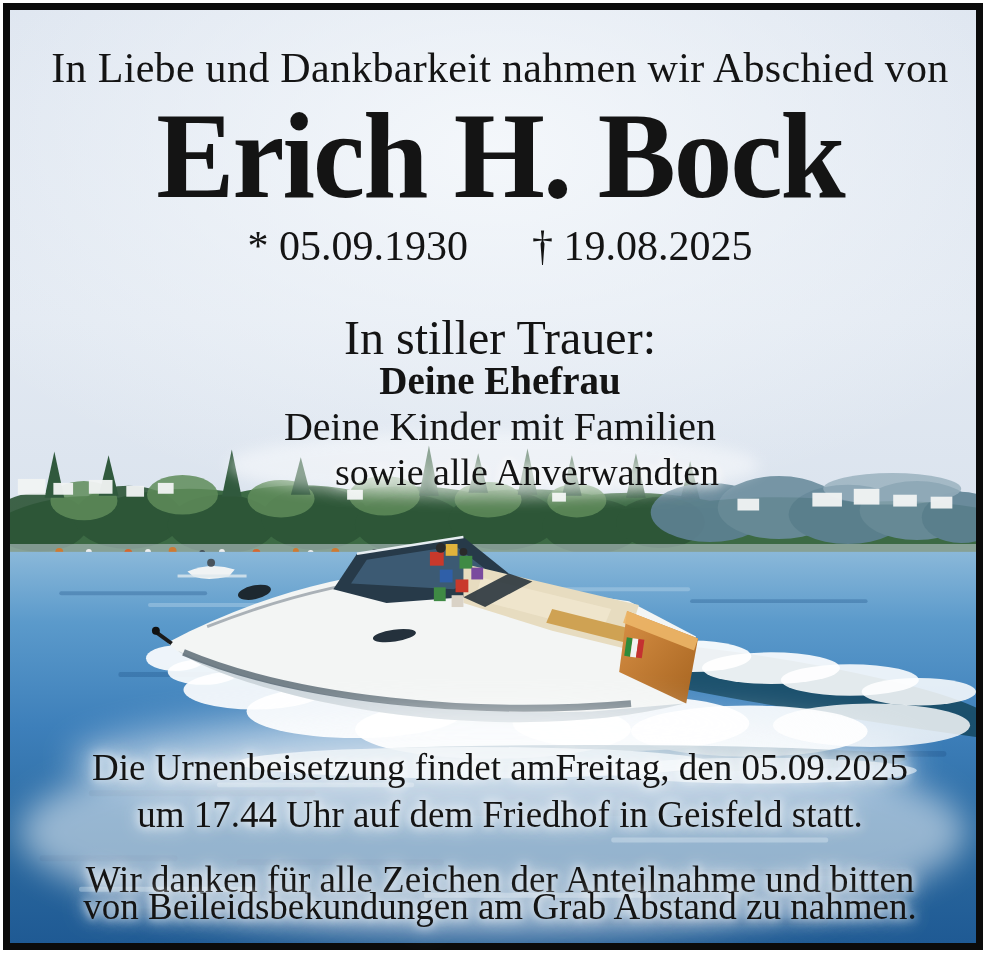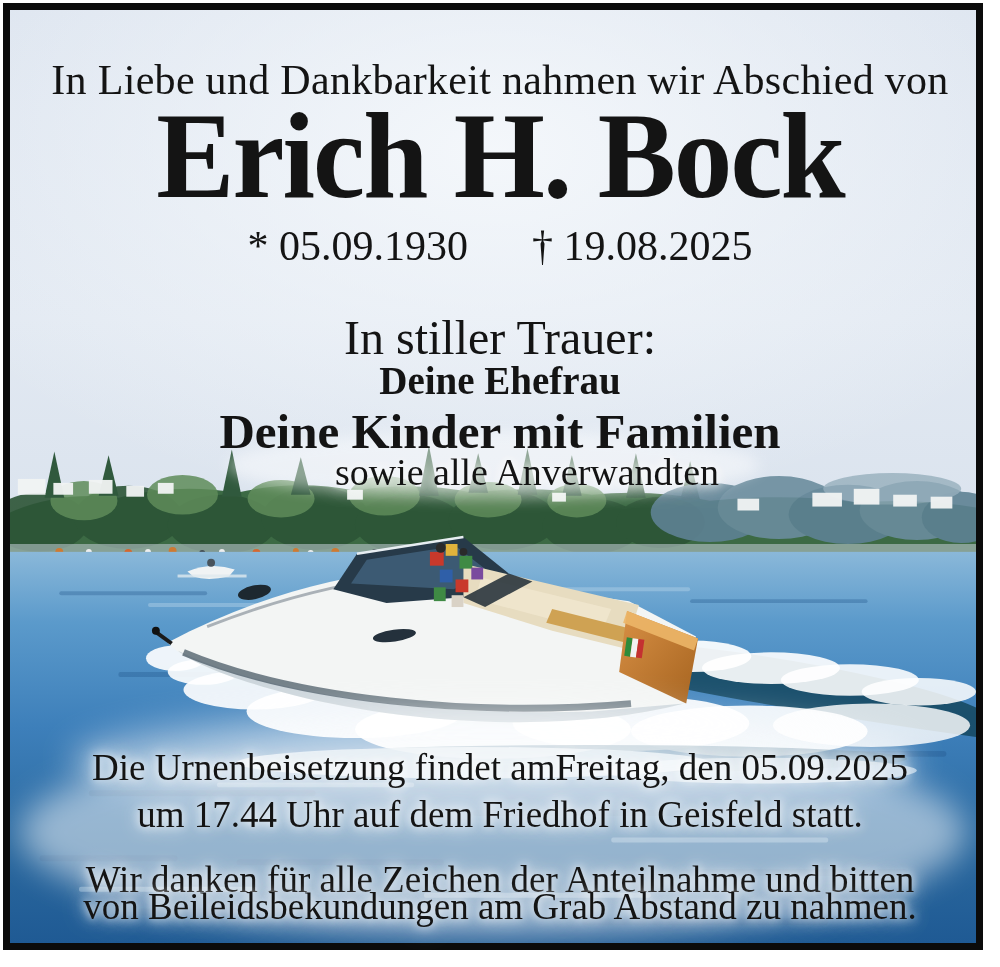--- a/index.html
+++ b/index.html
@@ -9,26 +9,26 @@
     overflow:hidden;
   }
   .frame{
     position:absolute;left:3px;top:3px;width:980px;height:947px;
     border:7px solid #0b0b0b;box-sizing:border-box;background:#dfe6f0;
   }
   .scene{position:absolute;inset:0;width:100%;height:100%;display:block;}
   .textlayer{position:absolute;inset:0;z-index:5;}
   .txt{position:absolute;left:0;width:100%;text-align:center;white-space:nowrap;}
   .halo{text-shadow:0 0 8px rgba(255,255,255,.95),0 0 16px rgba(255,255,255,.85),0 0 26px rgba(255,255,255,.7);}
-  .intro{top:44px;font-size:42px;letter-spacing:.3px;margin-top:12px;}
+  .intro{top:44px;font-size:42px;letter-spacing:.3px;}
   .name{top:86px;font-size:122px;font-weight:bold;letter-spacing:-2px;transform:scaleX(.96);transform-origin:50% 50%;}
   .dates{top:222px;display:flex;justify-content:center;gap:64px;font-size:42px;}
   .trauer-header{top:310px;font-size:48px;}
   .mourner-1{top:358px;font-size:39px;font-weight:bold;}
-  .mourner-2{top:403px;font-size:49px;font-weight:bold;}
+  .mourner-2{top:403px;font-size:40px;font-weight:normal;}
   .mourner-3{top:450px;font-size:38px;padding-left:27px;}
   .fun-1{top:746px;font-size:37px;}
   .fun-2{top:793px;font-size:37px;}
   .fun-3{top:858px;font-size:37px;}
   .fun-4{top:885px;font-size:37px;}
 </style>
 </head>
 <body>
 
 <div class="frame">

